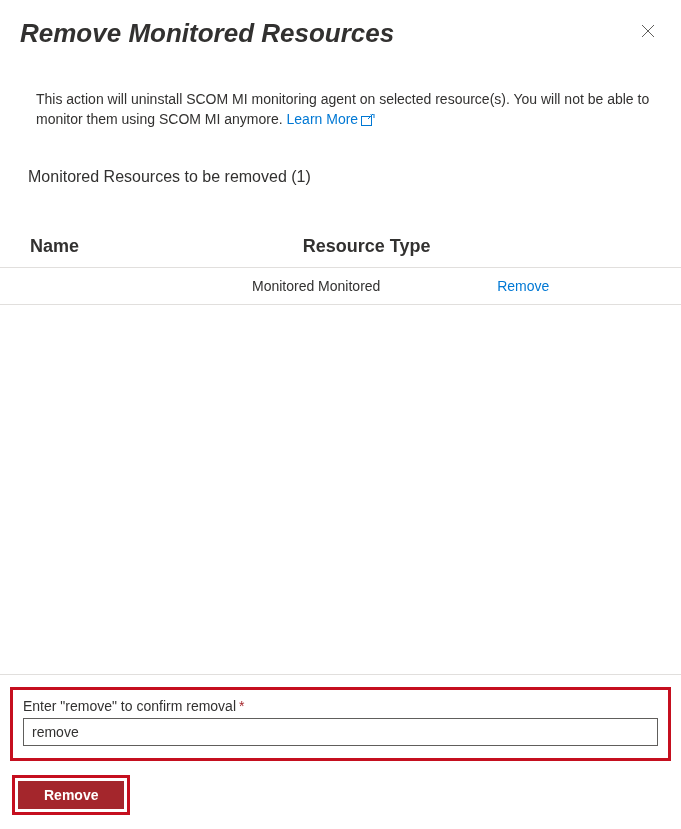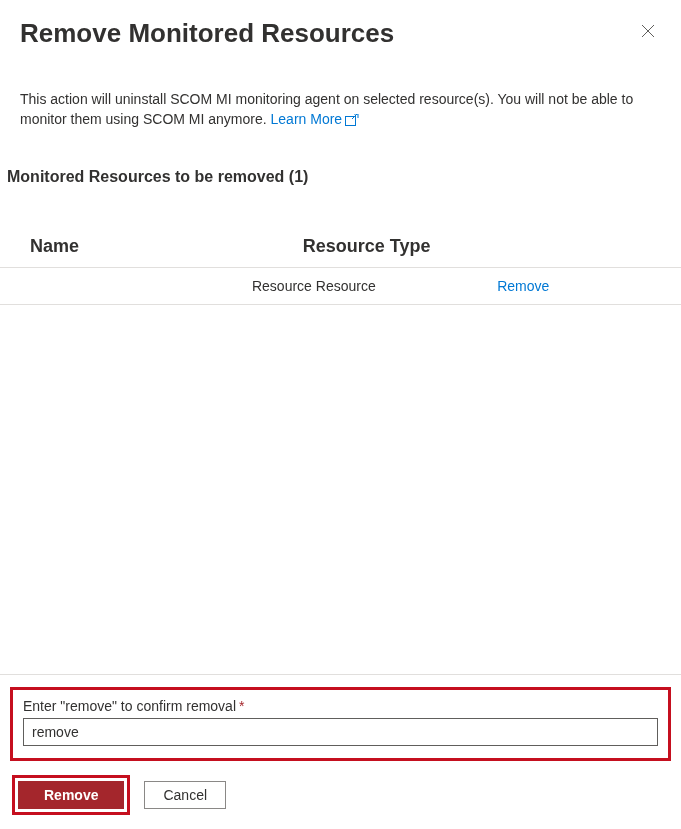--- a/index.html
+++ b/index.html
@@ -15,55 +15,57 @@
       height: 829px;
       position: relative;
       display: flex;
       flex-direction: column;
     }
     .header {
       display: flex;
       justify-content: space-between;
       align-items: flex-start;
       padding: 18px 20px 10px 20px;
+      font-style: italic;
     }
     .title {
       font-size: 26px;
       font-weight: 600;
       color: #323130;
     }
     .close-icon {
       cursor: pointer;
       padding: 6px;
       color: #605e5c;
     }
     .close-icon svg {
       display: block;
     }
     .description {
       font-size: 14px;
       color: #323130;
       padding: 30px 20px 0 20px;
       line-height: 1.45;
+      margin-left: 16px;
     }
     .learn-more {
       color: #0078d4;
       text-decoration: none;
       cursor: pointer;
     }
     .ext-icon {
       display: inline-block;
       vertical-align: -2px;
       margin-left: 3px;
     }
     .subheading {
       font-size: 16px;
-      font-weight: 700;
-      color: #323130;
-      padding: 36px 20px 0 7px;
+      font-weight: 400;
+      color: #323130;
+      padding: 36px 20px 0 28px;
     }
     .table {
       width: 100%;
       margin-top: 40px;
       border-collapse: collapse;
     }
     .table th {
       text-align: left;
       font-size: 18px;
       font-weight: 600;
@@ -184,35 +186,34 @@
   <thead>
     <tr>
       <th>Name</th>
       <th>Resource Type</th>
       <th></th>
     </tr>
   </thead>
   <tbody>
     <tr>
       <td></td>
-      <td>Resource Resource</td>
+      <td>Monitored Monitored</td>
       <td><span class="remove-link">Remove</span></td>
     </tr>
   </tbody>
 </table>
 
 <div class="spacer"></div>
 
 <div class="bottom-divider"></div>
 
 <div class="confirm-block">
   <div class="confirm-label">
     <span>Enter "remove" to confirm removal</span><span class="required">*</span>
   </div>
   <input class="confirm-input" type="text" value="remove" style="">
 </div>
 
 <div class="button-row">
   <span class="remove-btn-wrap">
     <button class="btn-primary">Remove</button>
   </span>
-  <button class="btn-secondary">Cancel</button>
 </div>
 
 </body></html>

